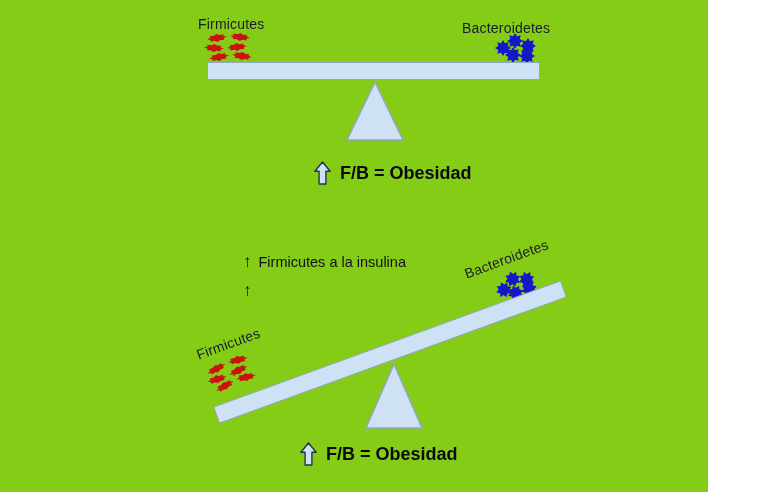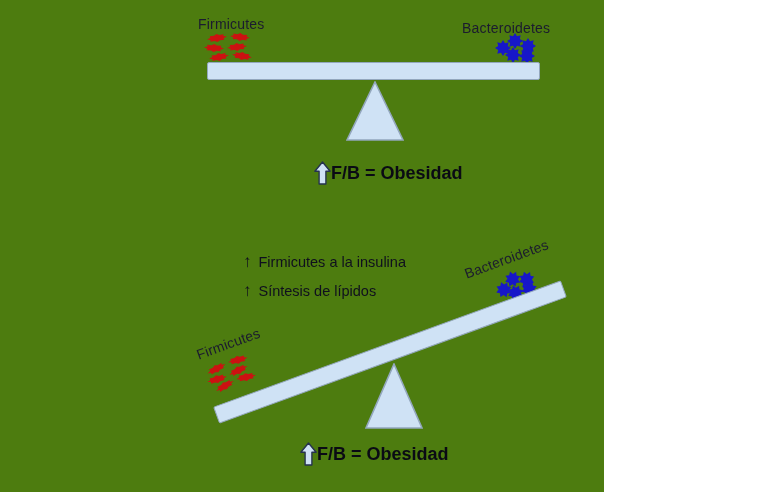--- a/index.html
+++ b/index.html
@@ -1,35 +1,35 @@
 <!DOCTYPE html>
 <html style="--plank-fill: #cfe2f5; --plank-border: #93a7bd; --bacteria-red: #cc1111; --bacteria-blue: #1717c9; --text: #1b1b2f; --arrow-fill: #cfe2f5; --arrow-border: #25324f;"><head>
 <meta charset="utf-8">
 <style>
   * { margin:0; padding:0; box-sizing:border-box; }
   body { background:#ffffff; }
   .canvas {
-    position:relative; width:604px; height:492px; background:#4d7c0f;
+    position:relative; width:708px; height:492px; background:#84cc16;
     font-family:"Liberation Sans","DejaVu Sans",sans-serif; overflow:hidden;
     color:var(--text,#1b1b2f);
   }
   .abs { position:absolute; }
   .label { position:absolute; font-size:14px; letter-spacing:0.2px; color:var(--text,#1b1b2f); white-space:nowrap; }
   .plank {
     position:absolute; background:var(--plank-fill,#cfe2f5);
     border:1.6px solid var(--plank-border,#93a7bd); border-radius:2px;
   }
   .tilted { transform:rotate(-20deg); }
   .tilt-origin-left { transform-origin:left center; }
   .fulcrum polygon { fill:var(--plank-fill,#cfe2f5); stroke:var(--plank-border,#93a7bd); stroke-width:1.6; }
   .cluster { position:absolute; }
   .cluster.red  { color:var(--bacteria-red,#cc1111); }
   .cluster.blue { color:var(--bacteria-blue,#1717c9); }
   .caption {
-    position:absolute; display:flex; align-items:center; 
+    position:absolute; display:flex; align-items:center; gap:9px;
     font-weight:bold; font-size:18px; color:#0a0a14; white-space:nowrap;
   }
   .block-arrow path {
     fill:var(--arrow-fill,#cfe2f5); stroke:var(--arrow-border,#25324f);
     stroke-width:1.6; stroke-linejoin:round;
   }
   .annotation {
     position:absolute; display:flex; align-items:center; gap:7px;
     font-size:14.5px; color:#0f0f1e; white-space:nowrap;
   }
@@ -86,21 +86,20 @@
 
   <div>
 
     <div class="annotation" style="left:243px; top:253px;">
       <span class="thin-arrow">↑</span>
       <span>Firmicutes a la insulina</span>
     </div>
 
     <div class="annotation" style="left:243px; top:282px;">
       <span class="thin-arrow">↑</span>
-      <span>Síntesis de lípidos</span>
     </div>
 
     <div class="label tilted tilt-origin-left" style="left:465px; top:266px;">Bacteroidetes</div>
 
     <svg class="cluster blue tilted" style="left:493px; top:268px;" width="48" height="34" viewBox="0 0 48 34">
       <use href="#blob" transform="translate(2,9)"></use>
       <use href="#blob" transform="translate(14,2)"></use>
       <use href="#blob" transform="translate(27,7)"></use>
       <use href="#blob" transform="translate(12,16)"></use>
       <use href="#blob" transform="translate(26,17)"></use>

